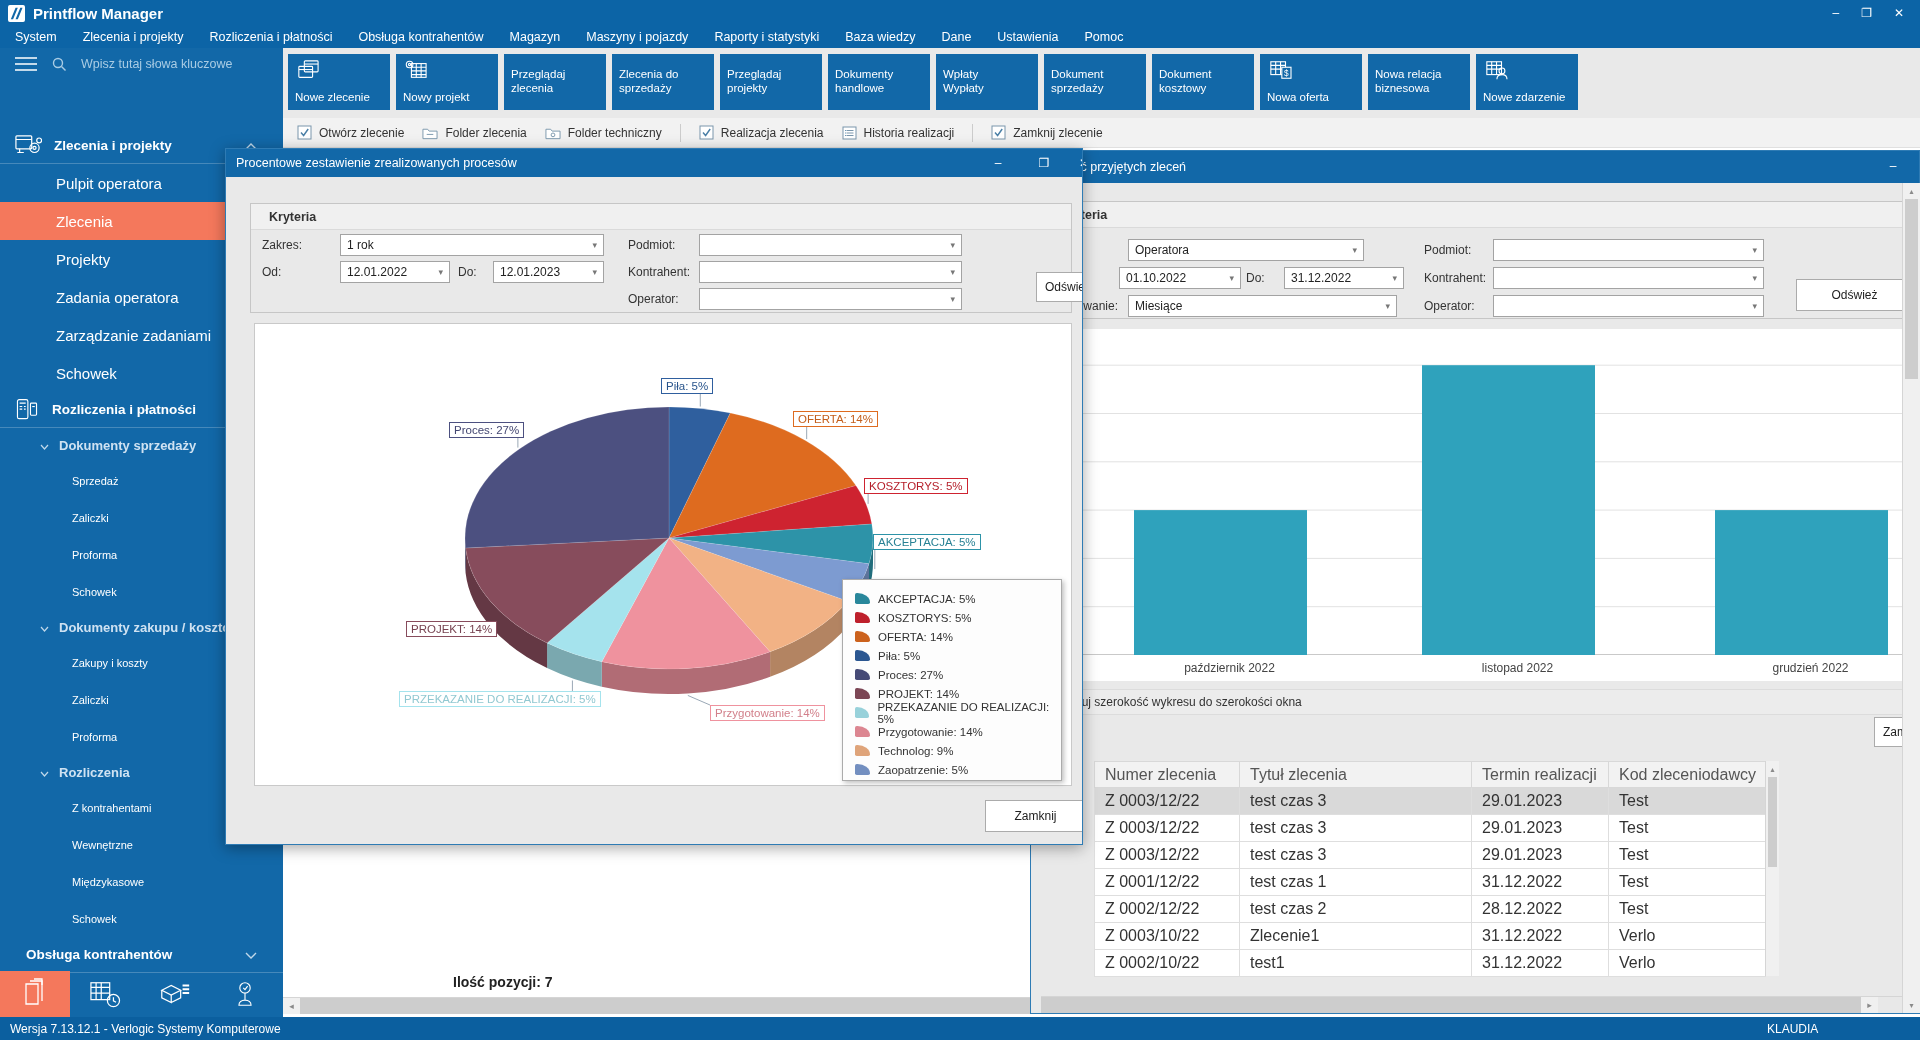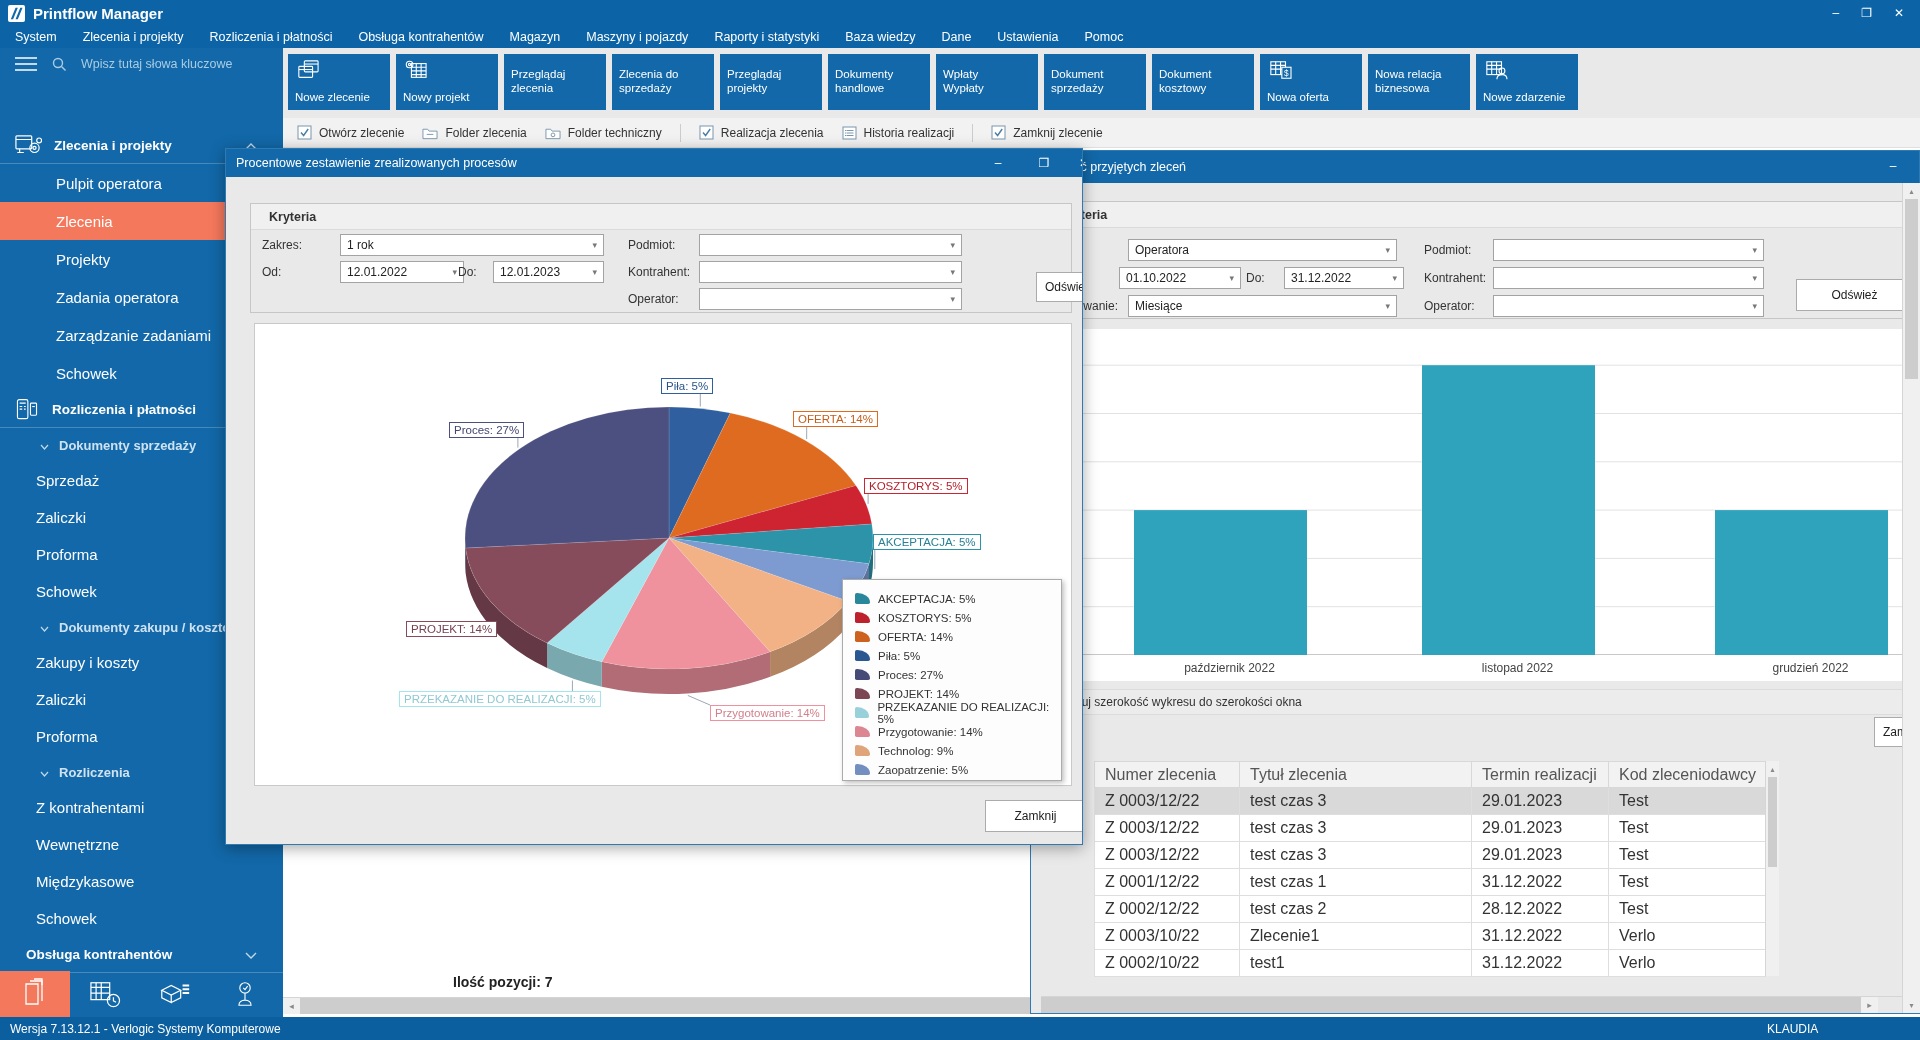--- a/index.html
+++ b/index.html
@@ -30,21 +30,21 @@
   #sb-search { height:32px; display:flex; align-items:center; gap:14px; padding-left:14px; }
   #sb-search .ph { color:#A9CCE4; font-size:12.5px; }
   #sb-items { position:absolute; top:80px; left:0; right:0; }
   .sb-section { height:36px; display:flex; align-items:center; padding-left:14px; gap:12px; font-size:13.5px;
     font-weight:bold; border-bottom:1px solid rgba(255,255,255,0.22); }
   .sb-section .chev { margin-left:auto; margin-right:26px; }
   .sb-item { height:38px; display:flex; align-items:center; padding-left:56px; font-size:15px; }
   .sb-item.sel { background:#F4785C; }
   .sb-subsection { height:34px; display:flex; align-items:center; padding-left:40px; gap:10px; font-size:13px;
     font-weight:bold; color:#CFE2F2; }
-  .sb-subitem { height:37px; display:flex; align-items:center; padding-left:36px; font-size:15px; }
+  .sb-subitem { height:37px; display:flex; align-items:center; padding-left:72px; font-size:11px; }
   #sb-footer { position:absolute; bottom:0; left:0; width:283px; height:46px; display:flex; }
   .sbf-cell { width:70px; height:46px; display:flex; align-items:center; justify-content:center; }
   .sbf-cell.sel { background:#F4785C; }
   
   #content { position:absolute; left:283px; top:148px; width:1637px; height:869px; background:#fff; }
   #count-label { position:absolute; left:170px; top:826px; font-size:14px; font-weight:bold; color:#222; }
   .hscroll { position:absolute; background:#E8E8E8; border-top:1px solid #D5D5D5; height:17px; display:flex; }
   .hs-arrow { width:17px; height:16px; display:flex; align-items:center; justify-content:center;
     color:#8A8A8A; font-size:9px; background:#F0F0F0; }
   .hs-thumb { background:#CDCDCD; height:16px; }
@@ -396,21 +396,21 @@
 
 <div id="orders-win">
   <div class="win-title">
     <span>Ilość przyjętych zleceń</span>
     <span class="wcd" style="left:850px; top:8px;">–</span>
   </div>
 
   <div class="gbox" style="left:10px; top:50px; width:865px; height:118px;">
     <div class="gbox-head">Kryteria</div>
   </div>
-  <div class="combo" style="left:97px; top:88px; width:269px;">
+  <div class="combo" style="left:97px; top:88px; width:236px;">
     <span>Operatora</span>
     <span class="arr">▾</span>
   </div>
   <span class="lbl" style="left:393px; top:92px;">Podmiot:</span>
   <div class="combo" style="left:462px; top:88px; width:271px;">
     <span class="arr">▾</span>
   </div>
   <div class="combo" style="left:88px; top:116px; width:122px;">
     <span>01.10.2022</span>
     <span class="arr">▾</span>
@@ -551,21 +551,21 @@
   <span class="lbl" style="left:36px; top:89px;">Zakres:</span>
   <div class="combo" style="left:114px; top:85px; width:264px;">
     <span>1 rok</span>
     <span class="arr">▾</span>
   </div>
   <span class="lbl" style="left:402px; top:89px;">Podmiot:</span>
   <div class="combo" style="left:473px; top:85px; width:263px;">
     <span class="arr">▾</span>
   </div>
   <span class="lbl" style="left:36px; top:116px;">Od:</span>
-  <div class="combo" style="left:114px; top:112px; width:124px;">
+  <div class="combo" style="left:114px; top:112px; width:110px;">
     <span>12.01.2022</span>
     <span class="arr">▾</span>
   </div>
   <span class="lbl" style="left:232px; top:116px;">Do:</span>
   <div class="combo" style="left:267px; top:112px; width:111px;">
     <span>12.01.2023</span>
     <span class="arr">▾</span>
   </div>
   <span class="lbl" style="left:402px; top:116px;">Kontrahent:</span>
   <div class="combo" style="left:473px; top:112px; width:263px;">

